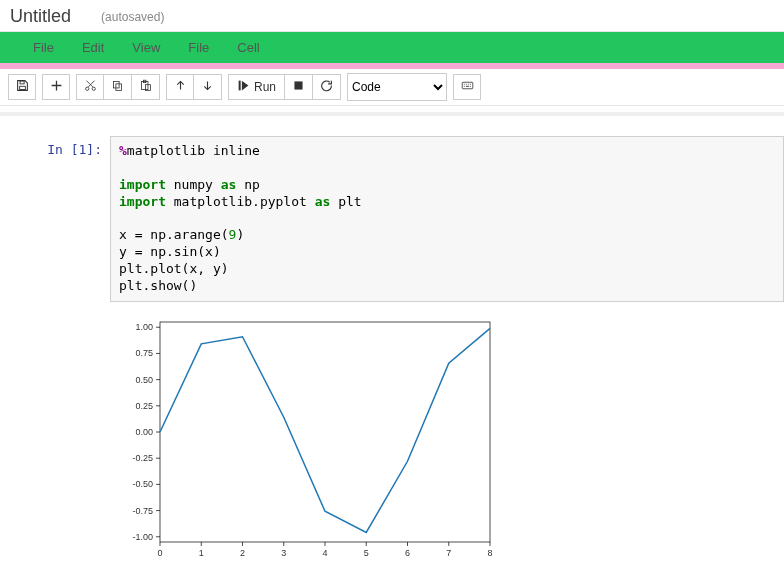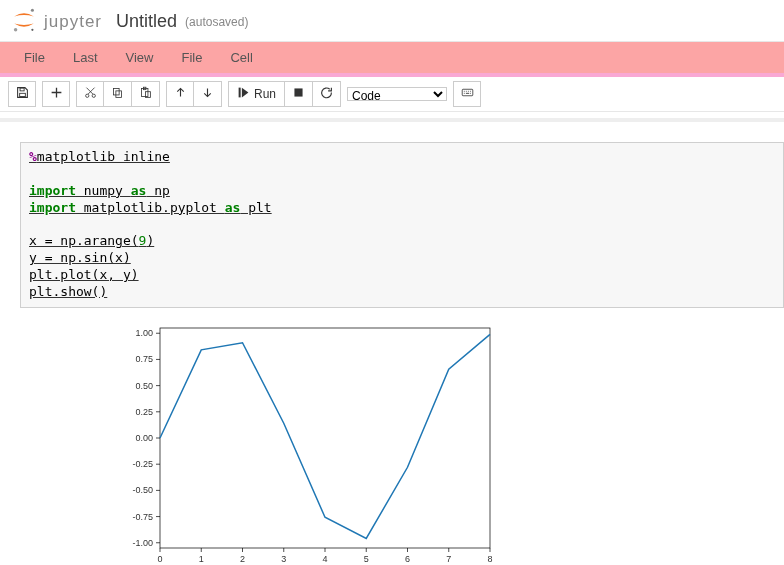--- a/index.html
+++ b/index.html
@@ -35,23 +35,23 @@
     font-weight: 400;
     margin-right: 8px;
   }
   .checkpoint {
     font-size: 12px;
     color: #777;
   }
   .autosaved { color: #888; }
   .menubar {
     border-top: 1px solid #e7e7e7;
-    border-bottom: 4px solid #f9a8d4;
-    background: #fca5a5;
-    padding: 0 10px;
+    border-bottom: 6px solid #f9a8d4;
+    background: #22c55e;
+    padding: 0 19px;
   }
   .menubar ul { list-style: none; margin: 0; padding: 0; display: flex; }
   .menubar li {
     padding: 8px 14px;
     color: #555;
     cursor: default;
   }
   .toolbar {
     display: flex;
     align-items: center;
@@ -71,21 +71,21 @@
     align-items: center;
     justify-content: center;
     font-size: 12px;
     color: #333;
     cursor: pointer;
   }
   .btn-group .btn + .btn { border-left: none; }
   .btn svg { width: 13px; height: 13px; }
   .run-btn { display: flex; gap: 4px; align-items: center; padding: 0 8px; }
   .celltype {
-    height: 14px;
+    height: 28px;
     border: 1px solid #ccc;
     background: #fff;
     font-size: 12px;
     min-width: 100px;
   }
   .notebook-container {
     padding: 20px 0 20px 20px;
     background: #fff;
     border-top: 4px solid #eee;
     margin-top: 6px;
@@ -102,21 +102,20 @@
   }
   .input-area {
     flex: 1;
     background: #f7f7f7;
     border: 1px solid #cfcfcf;
     padding: 6px 8px;
     font-family: monospace;
     font-size: 13px;
     line-height: 1.3;
     white-space: pre;
-    text-decoration: underline;
   }
   .c-magic { color: #8B008B; font-weight: bold;}
   .c-key { color: #008000; font-weight: bold; }
   .c-mod { color: #000; }
   .c-num { color: #008000; }
   .output-cell { display: flex; margin-top: 10px; }
   .output-prompt { width: 90px; flex-shrink: 0; }
   .chart-area {
     width: 390px;
     height: 250px;
@@ -124,40 +123,28 @@
   }
   .chart-svg { width: 100%; height: 100%; }
   .tick-label { font-size: 9px; fill: #333; font-family: sans-serif; }
   .tick { stroke: #000; stroke-width: 0.7; }
   .plot-line { stroke: #1f77b4; stroke-width: 1.5; fill: none; }
 </style>
 </head>
 <body>
 
 <div class="header">
-  <div class="logo">
-    <span>
-      <svg class="logo-icon" viewBox="0 0 40 40">
-        <circle cx="32" cy="6" r="2.2" fill="#888"></circle>
-        <path d="M6 15 Q20 6 34 15 Q20 11 6 15 Z" fill="#F37726"></path>
-        <path d="M6 25 Q20 34 34 25 Q20 29 6 25 Z" fill="#F37726"></path>
-        <circle cx="8" cy="34" r="2.5" fill="#9E9E9E"></circle>
-        <circle cx="32" cy="34" r="1.6" fill="#616161"></circle>
-      </svg>
-    </span>
-    <span class="logo-text">jupyter</span>
-  </div>
   <span class="title">Untitled</span>
-  <span class="checkpoint autosaved" style="margin-left:0">(autosaved)</span>
+  <span class="checkpoint autosaved" style="margin-left:22px">(autosaved)</span>
 </div>
 
 <div class="menubar">
   <ul id="menu-ul">
       <li>File</li>
-      <li>Last</li>
+      <li>Edit</li>
       <li>View</li>
       <li>File</li>
       <li>Cell</li>
     </ul>
 </div>
 
 <div class="toolbar">
   <div class="btn-group">
     <div class="btn">
       <span><svg viewBox="0 0 16 16">
@@ -236,20 +223,21 @@
       <span><svg viewBox="0 0 16 16">
             <rect x="1.5" y="4" width="13" height="8" rx="1" fill="none" stroke="#333"></rect>
             <path d="M3.5 6.5h1M6 6.5h1M8.5 6.5h1M11 6.5h1M3.5 9h1M6 9h4M11 9h1" stroke="#333" stroke-width="1.1"></path>
           </svg></span>
     </div>
   </div>
 </div>
 
 <div class="notebook-container">
   <div class="cell">
+    <div class="prompt">In [1]:</div>
     <div class="input-area" id="code-area"><span class="c-magic">%</span><span class="c-mod">matplotlib inline</span><span>
 
 </span><span class="c-key">import</span><span class="c-mod"> numpy </span><span class="c-key">as</span><span class="c-mod"> np
 </span><span class="c-key">import</span><span class="c-mod"> matplotlib.pyplot </span><span class="c-key">as</span><span class="c-mod"> plt
 
 </span><span class="c-mod">x = np.arange(</span><span class="c-num">9</span><span class="c-mod">)
 </span><span class="c-mod">y = np.sin(x)
 </span><span class="c-mod">plt.plot(x, y)
 </span><span class="c-mod">plt.show()</span></div>
   </div>

